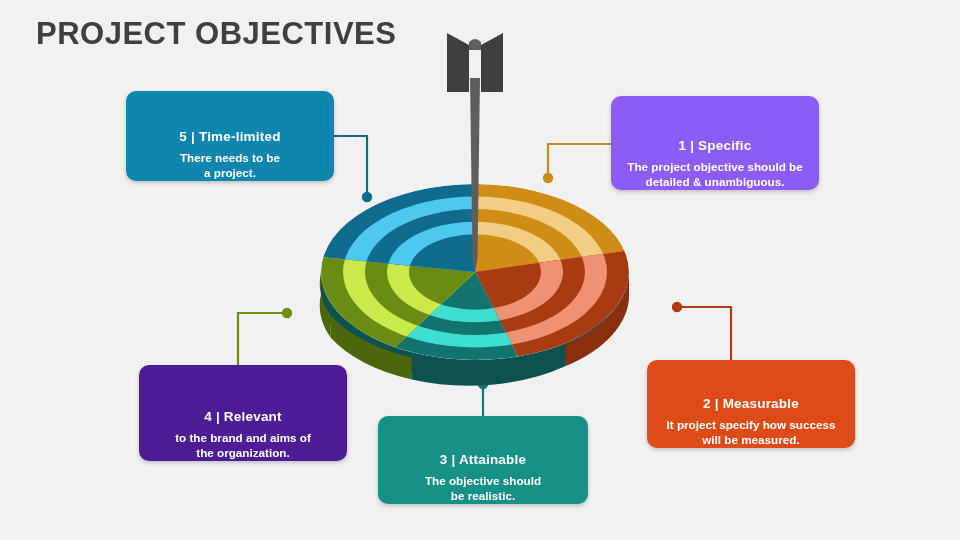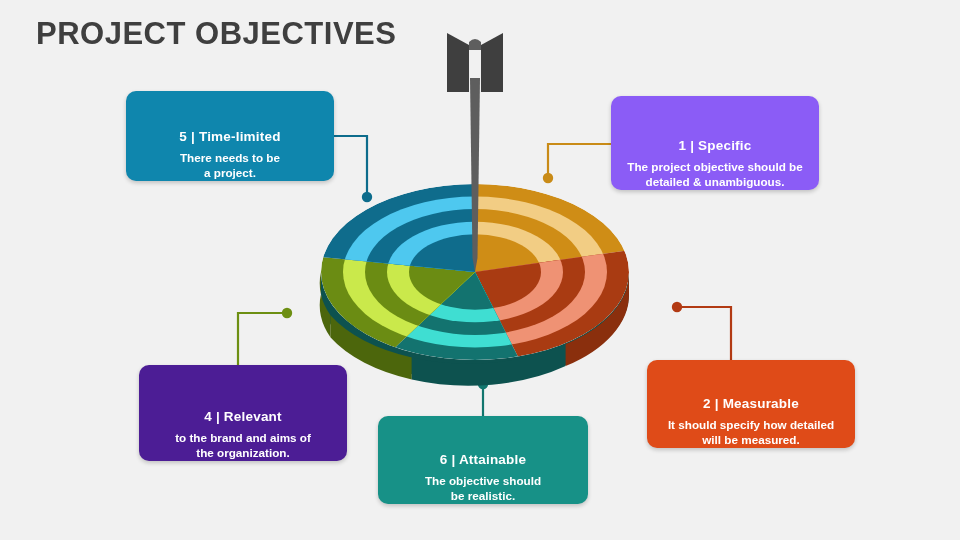--- a/index.html
+++ b/index.html
@@ -175,27 +175,27 @@
     <div class="c-title">1 | Specific</div>
     <div class="c-body">
       <div>The project objective should be</div>
       <div>detailed &amp; unambiguous.</div>
     </div>
   </div>
 
   <div class="card" id="card-measurable" style="background:#df4b18">
     <div class="c-title">2 | Measurable</div>
     <div class="c-body">
-      <div>It should specify how detailed</div>
+      <div>It project specify how success</div>
       <div>will be measured.</div>
     </div>
   </div>
 
   <div class="card" id="card-attainable" style="background:#179187">
-    <div class="c-title">6 | Attainable</div>
+    <div class="c-title">3 | Attainable</div>
     <div class="c-body">
       <div>The objective should</div>
       <div>be realistic.</div>
     </div>
   </div>
 
   <div class="card" id="card-relevant" style="background:#4c1d95">
     <div class="c-title">4 | Relevant</div>
     <div class="c-body">
       <div>to the brand and aims of</div>

